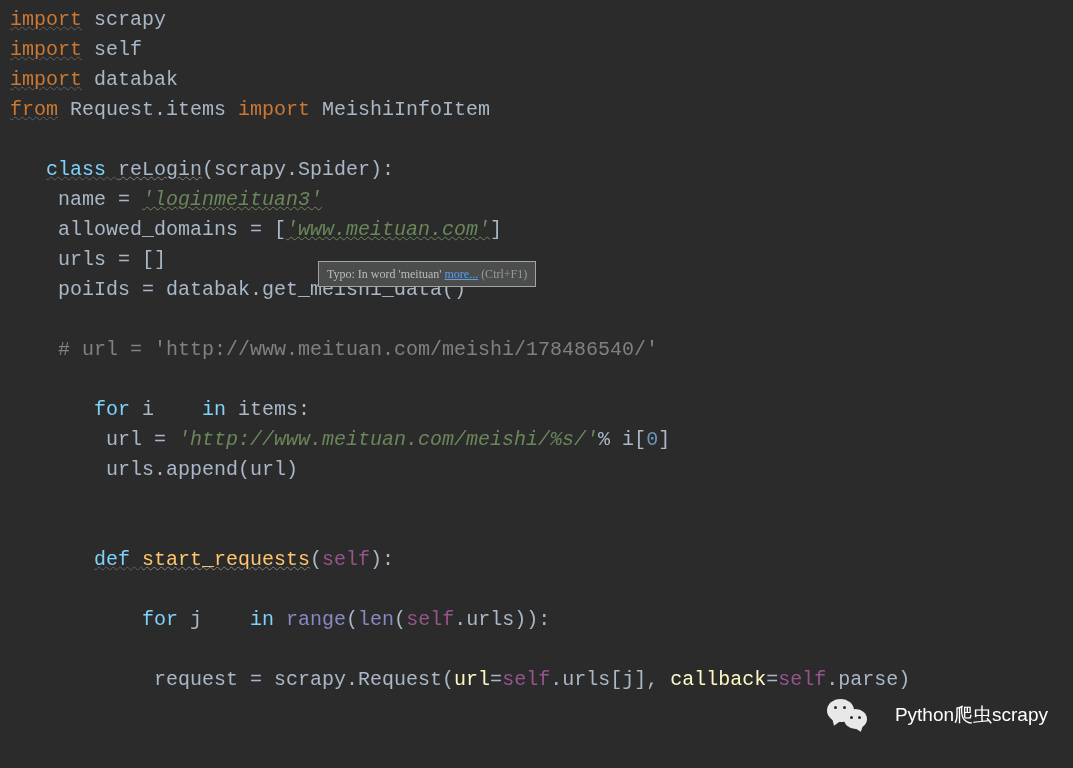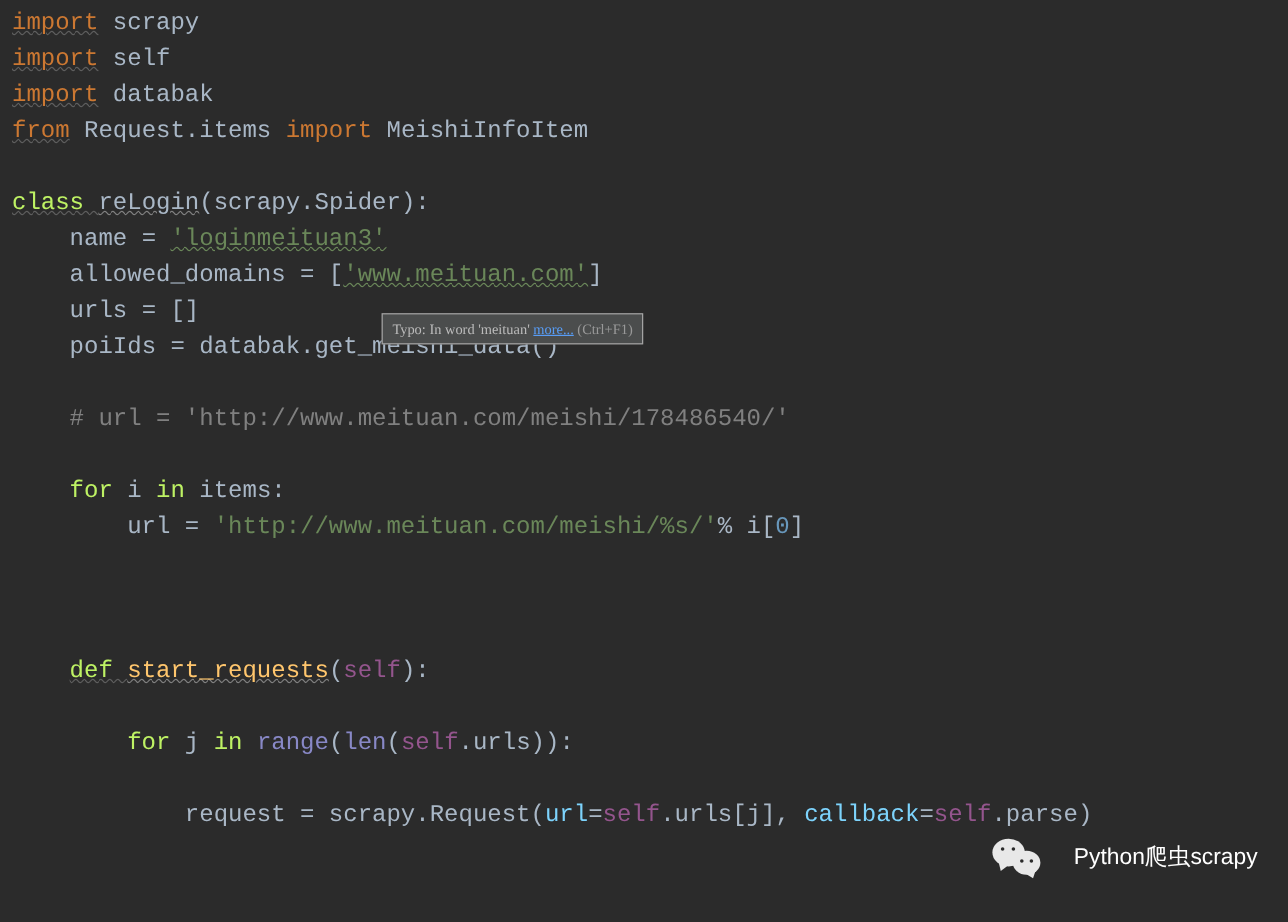--- a/index.html
+++ b/index.html
@@ -16,29 +16,29 @@
       width: 1073px;
       height: 768px;
       overflow: hidden;
       position: relative;
       padding: 5px 0 0 10px;
     }
     .line {
       white-space: pre;
       position: relative;
     }
-    .keyword { color: #bef264; }
+    .keyword { color: #7dd3fc; margin-left: 36px; }
     .keyword-import { color: #cc7832; }
-    .string { color: #6a8759; }
+    .string { color: #6a8759; font-style: italic; }
     .comment { color: #808080; }
     .builtin { color: #8888c6; font-family: Liberation Mono, monospace; }
     .self-param { color: #94558d; }
     .number { color: #6897bb; }
     .func-name { color: #ffc66d; }
-    .method-call { color: #7dd3fc; }
+    .method-call { color: #fef9c3; }
     
     .wavy-underline {
       text-decoration: underline wavy #808080;
       text-decoration-thickness: 1px;
     }
     .wavy-green {
       text-decoration: underline wavy #6a8759;
       text-decoration-thickness: 1px;
     }
     .wavy-gray {
@@ -169,21 +169,21 @@
 <div class="line">&nbsp;</div>
 
 <div class="line"><span>    </span><span class="comment"># url = 'http://www.meituan.com/meishi/178486540/'</span></div>
 
 <div class="line">&nbsp;</div>
 
 <div class="line"><span>    </span><span class="keyword">for </span><span>i </span><span class="keyword">in </span><span>items:</span></div>
 
 <div class="line"><span>        </span><span>url = </span><span class="string">'http://www.meituan.com/meishi/%s/'</span><span>% i[</span><span class="number">0</span><span>]</span></div>
 
-<div class="line"><span>        </span></div>
+<div class="line"><span>        </span><span>urls.append(url)</span></div>
 
 <div class="line">&nbsp;</div>
 <div class="line">&nbsp;</div>
 
 <div class="line"><span>    </span><span class="keyword wavy-gray">def </span><span class="func-name wavy-underline">start_requests</span><span>(</span><span class="self-param">self</span><span>):</span></div>
 
 <div class="line">&nbsp;</div>
 
 <div class="line"><span>        </span><span class="keyword">for </span><span>j </span><span class="keyword">in </span><span class="builtin">range</span><span>(</span><span class="builtin">len</span><span>(</span><span class="self-param">self</span><span>.urls)):</span></div>
 

